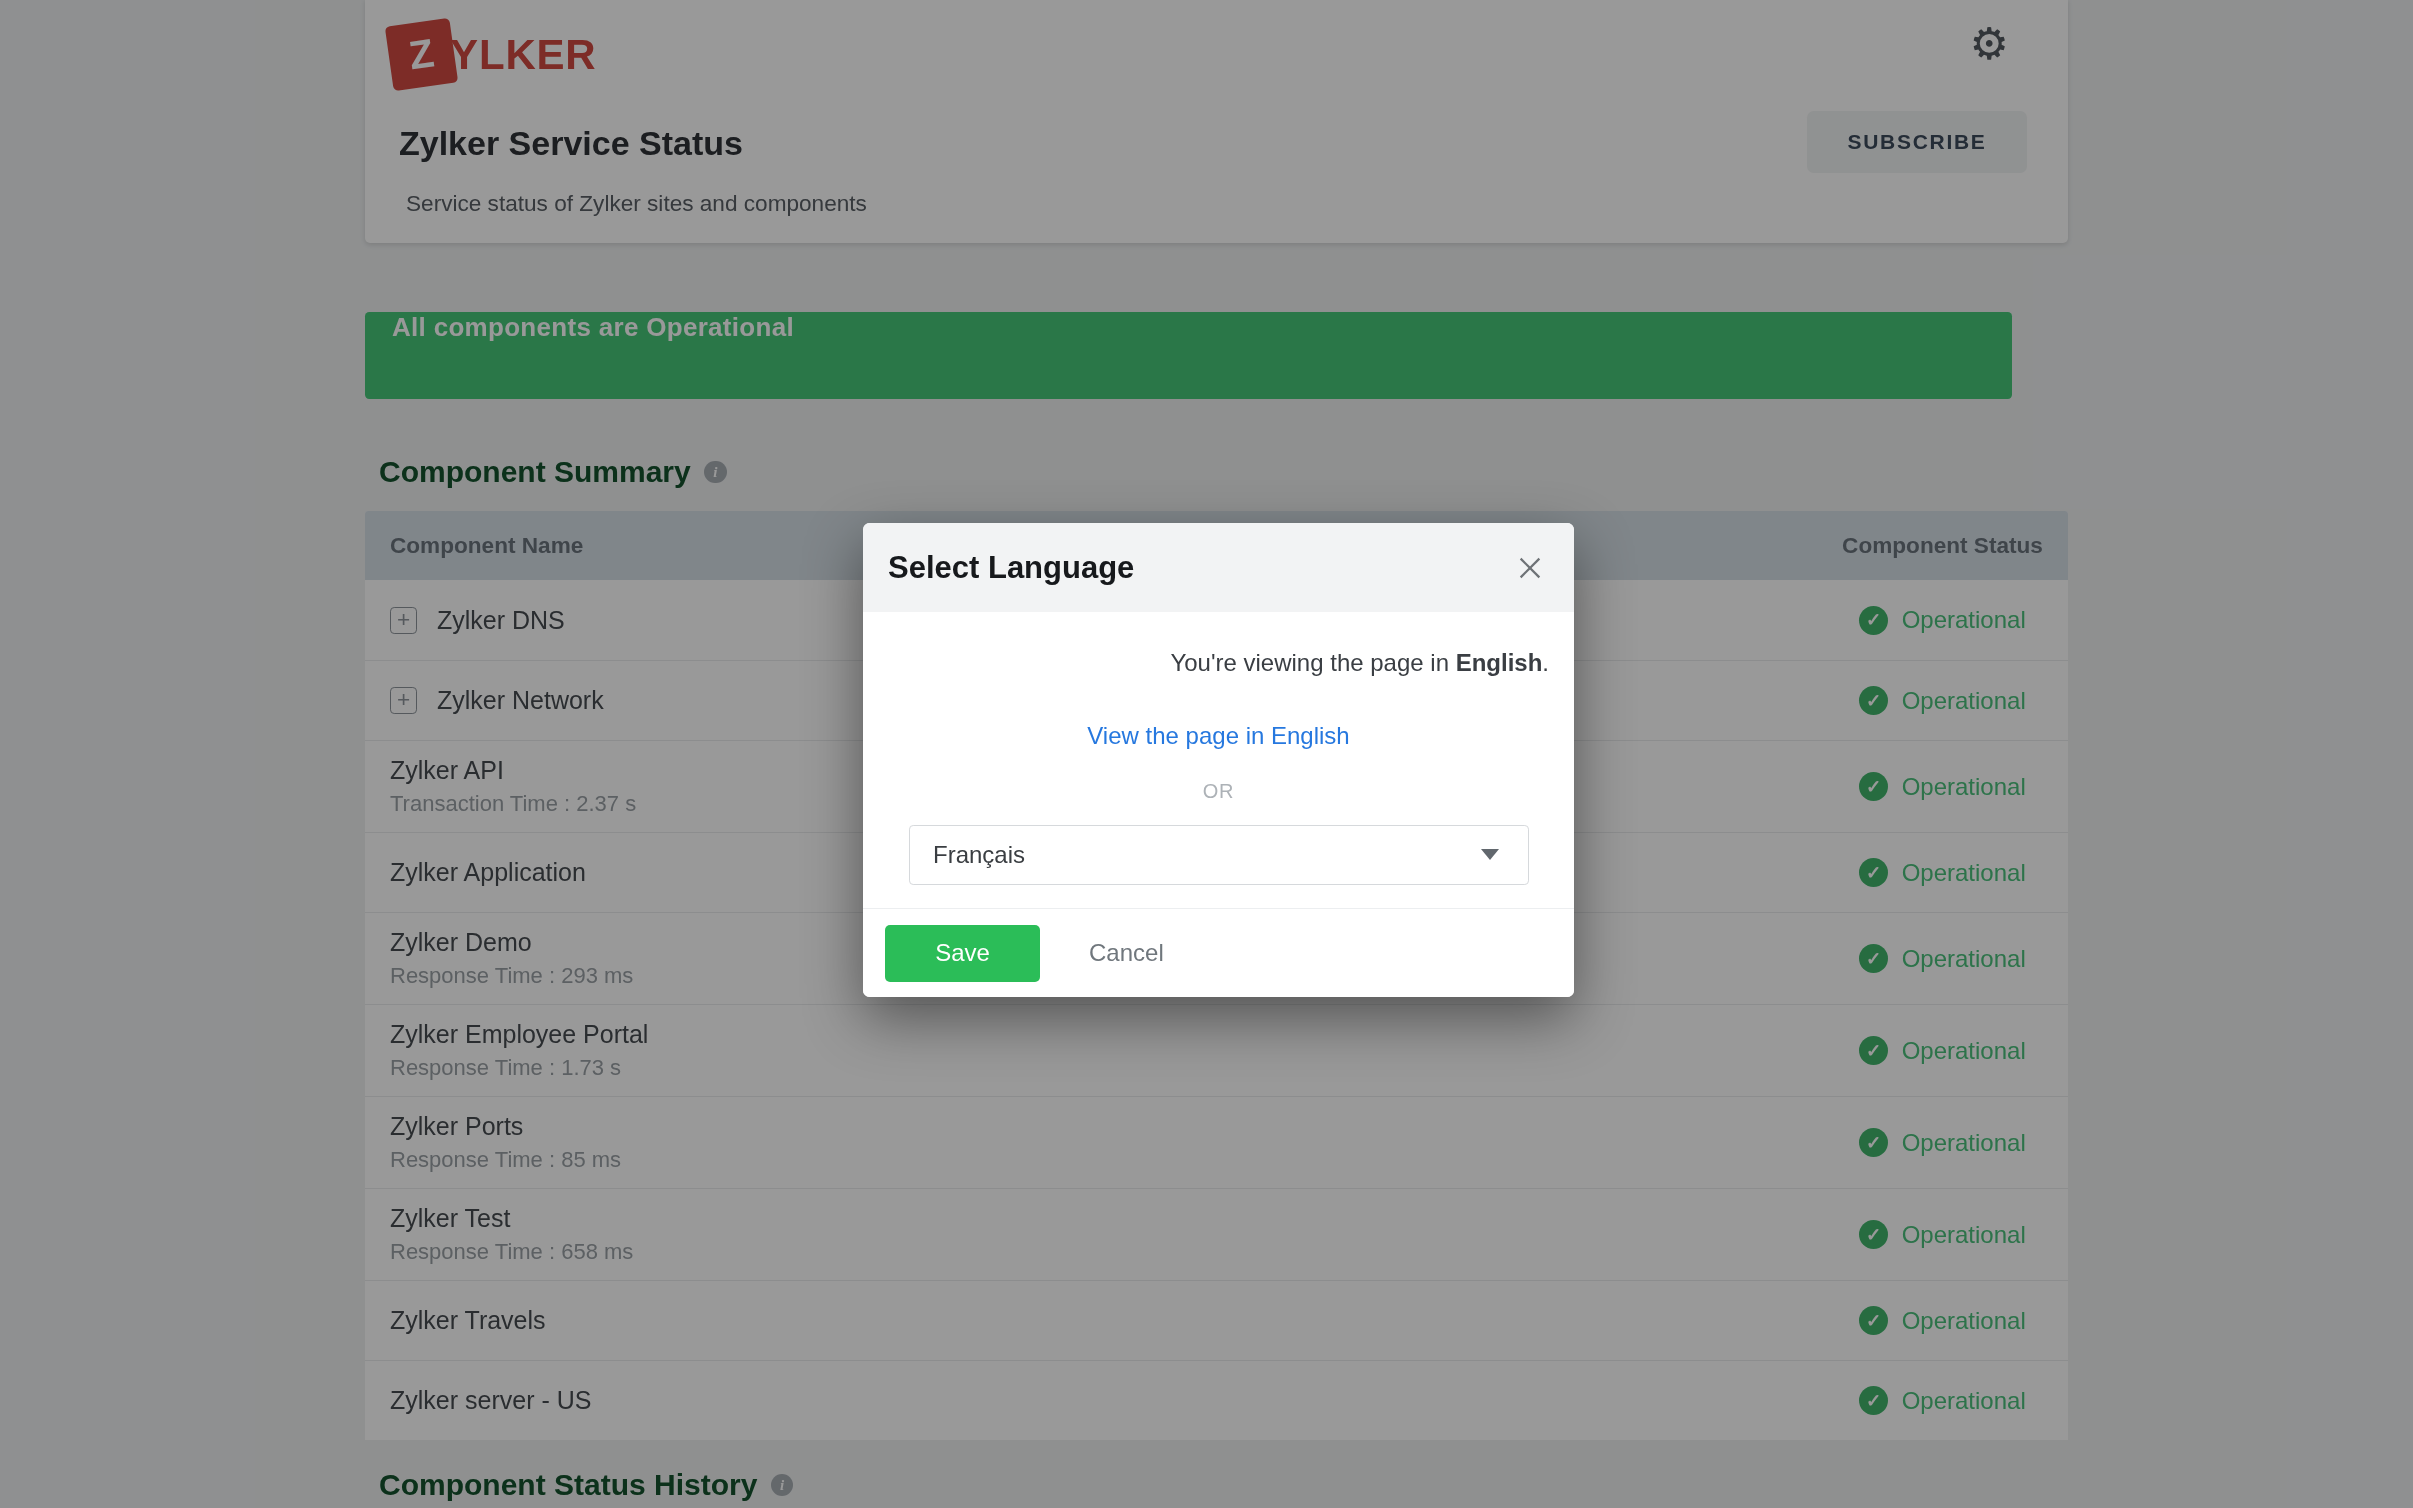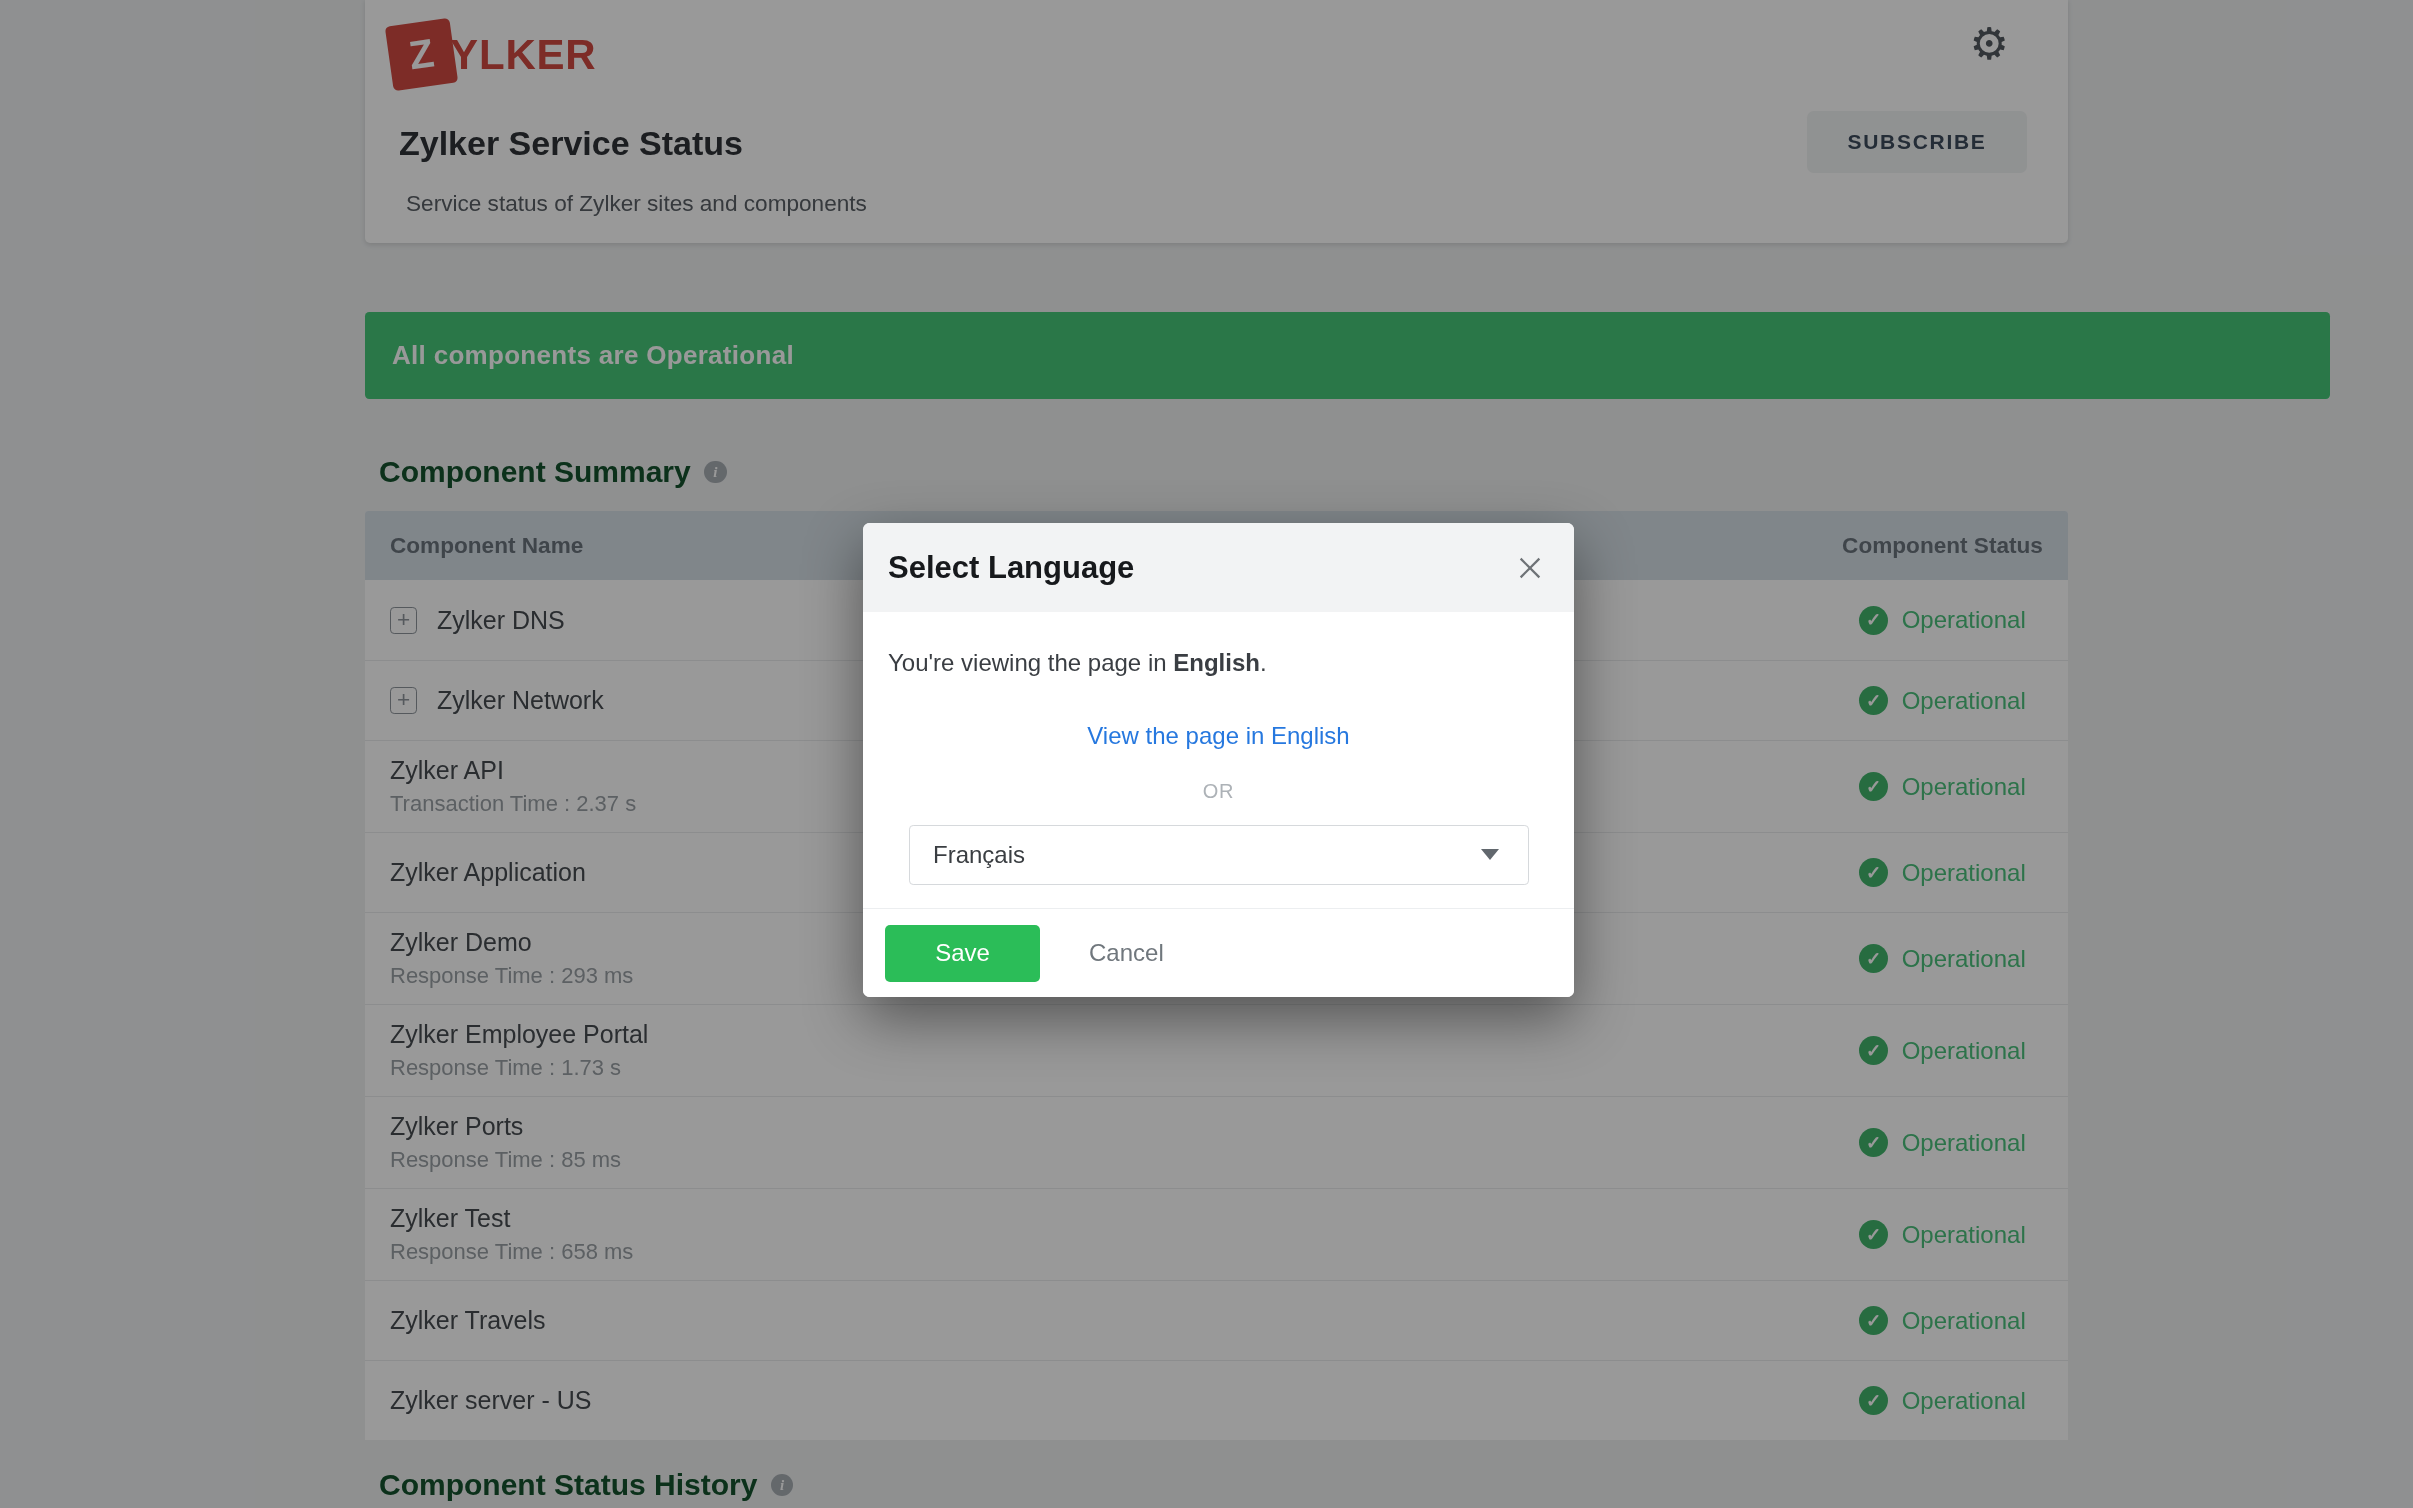--- a/index.html
+++ b/index.html
@@ -16,22 +16,22 @@
     transform:rotate(-8deg); display:flex; align-items:center; justify-content:center; }
   .logo-letter { color:#fff; font-size:40px; font-weight:bold; }
   .logo-word { color:#D14A42; font-size:42px; font-weight:700; letter-spacing:0.8px; margin-left:-3.4px; }
   .page-title { position:absolute; left:34px; top:124px; font-size:34px; font-weight:bold; color:#2F3338; }
   .page-subtitle { position:absolute; left:34px; top:191px; font-size:22.6px; color:#5A6066;margin-left:7px; }
   .subscribe-btn { position:absolute; right:41px; top:111px; width:220px; height:62px;
     background:#F1F3F4; border:none; border-radius:6.7px; font-family:inherit;
     font-size:21px; font-weight:bold; letter-spacing:1.7px; color:#3D4B5C; cursor:pointer; }
   .gear { position:absolute; right:59px; top:22px; font-size:44px; color:#53595F; cursor:pointer; line-height:1; }
 
-  .banner { position:absolute; left:365px; top:312px; width:1965px; height:87px;
-    background:#46C678; border-radius:4.2px; display:flex; align-items:center; }
+  .banner { position:absolute; left:365px; top:312px; width:1647px; height:87px;
+    background:#46C678; border-radius:4.2px; display:flex; }
   .banner-text { padding-left:27px; color:#ffffff; font-size:26px; font-weight:bold; letter-spacing:0.3px; }
 
   .section-heading { position:absolute; left:379px; display:flex; align-items:center; gap:13.4px; }
   .section-heading h2 { font-size:30px; font-weight:bold; color:#14532d; }
   .info-icon { width:22.6px; height:22.6px; border-radius:50%; background:#A7ADB2; color:#fff;
     font-size:15px; font-weight:bold; font-family:"Liberation Serif", serif; font-style:italic;
     display:flex; align-items:center; justify-content:center; cursor:pointer; }
   #summary-heading { top:455px; }
   #history-heading { top:1468px; }
 
@@ -60,21 +60,21 @@
   .overlay { position:absolute; inset:0; background:rgba(0,0,0,0.40); z-index:10; }
 
   
   .modal { position:absolute; left:863px; top:523px; width:711px; height:474px; z-index:20;
     background:#fff; border-radius:6.7px; box-shadow:0 21px 59px rgba(0,0,0,.45); }
   .modal-header { height:89px; background:#F2F3F4; border-radius:6.7px 6.7px 0 0;
     display:flex; align-items:center; position:relative; }
   .modal-title { padding-left:25px; font-size:31px; font-weight:bold; color:#17191C; }
   .modal-close { position:absolute; right:27px; top:28px; width:34px; height:34px; cursor:pointer; }
   .modal-close svg { width:34px; height:34px; }
-  .modal-msg { margin-top:37px; padding:0 25px; font-size:24px; color:#3A3E43; line-height:28.5px; }
+  .modal-msg { margin-top:37px; padding:0 25px; font-size:24px; color:#3A3E43; line-height:28.5px;text-align:right; }
   .modal-msg b { font-weight:bold; }
   .modal-link { display:block; margin-top:44px; text-align:center; font-size:24px;
     color:#2678DF; text-decoration:none; cursor:pointer; }
   .modal-or { margin-top:30px; text-align:center; font-size:20px; letter-spacing:0.8px; color:#ADB2B7; }
   .lang-select { margin:22px auto 0; width:620px; height:60px; border:1.7px solid #D6D9DC;
     border-radius:4.2px; background:#fff; display:flex; align-items:center; cursor:pointer; position:relative; }
   .lang-value { padding-left:23.5px; font-size:24px; color:#3A3E42; }
   .caret { position:absolute; right:28.5px; width:0; height:0;
     border-left:9.2px solid transparent; border-right:9.2px solid transparent; border-top:11.7px solid #61676D; }
   .modal-footer { position:absolute; left:0; right:0; bottom:0; height:89px;

